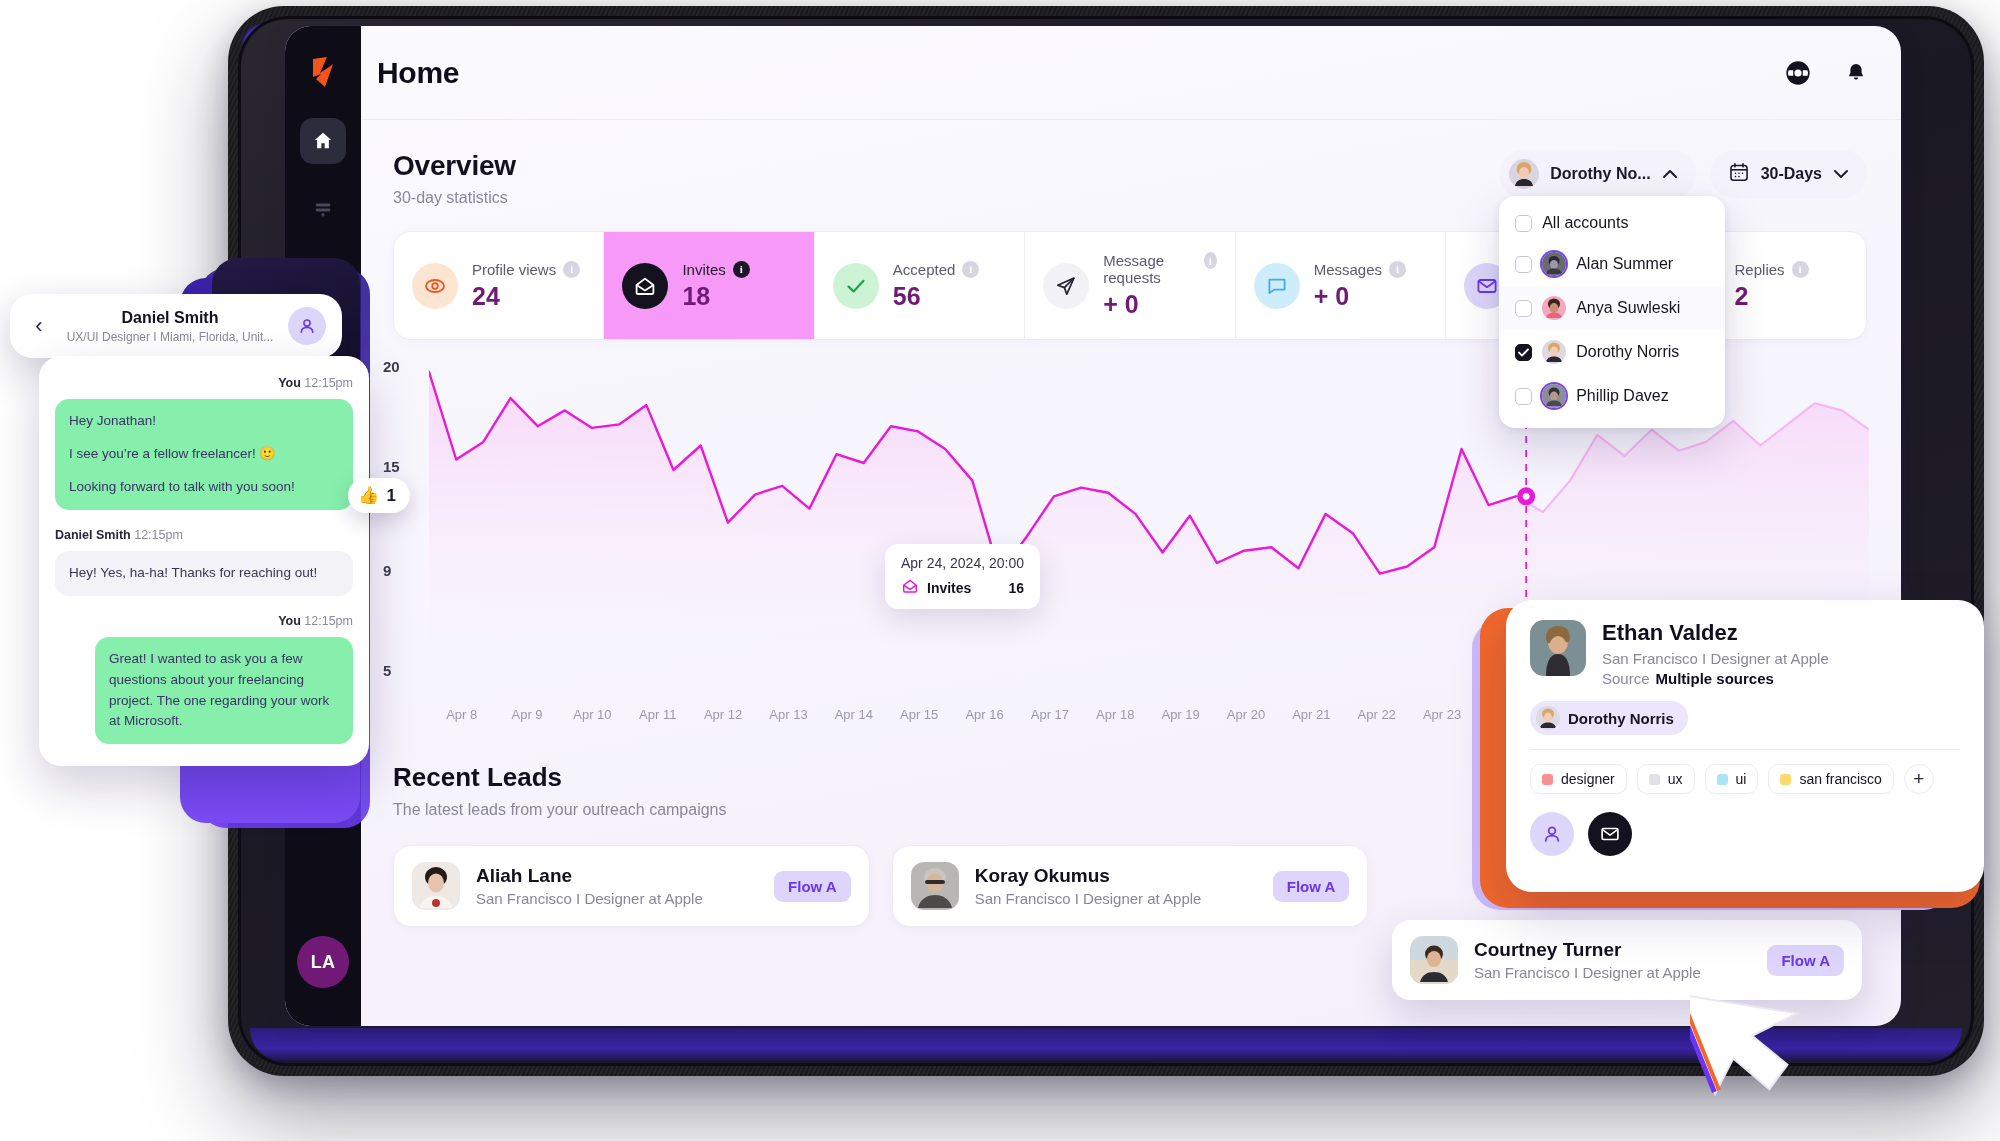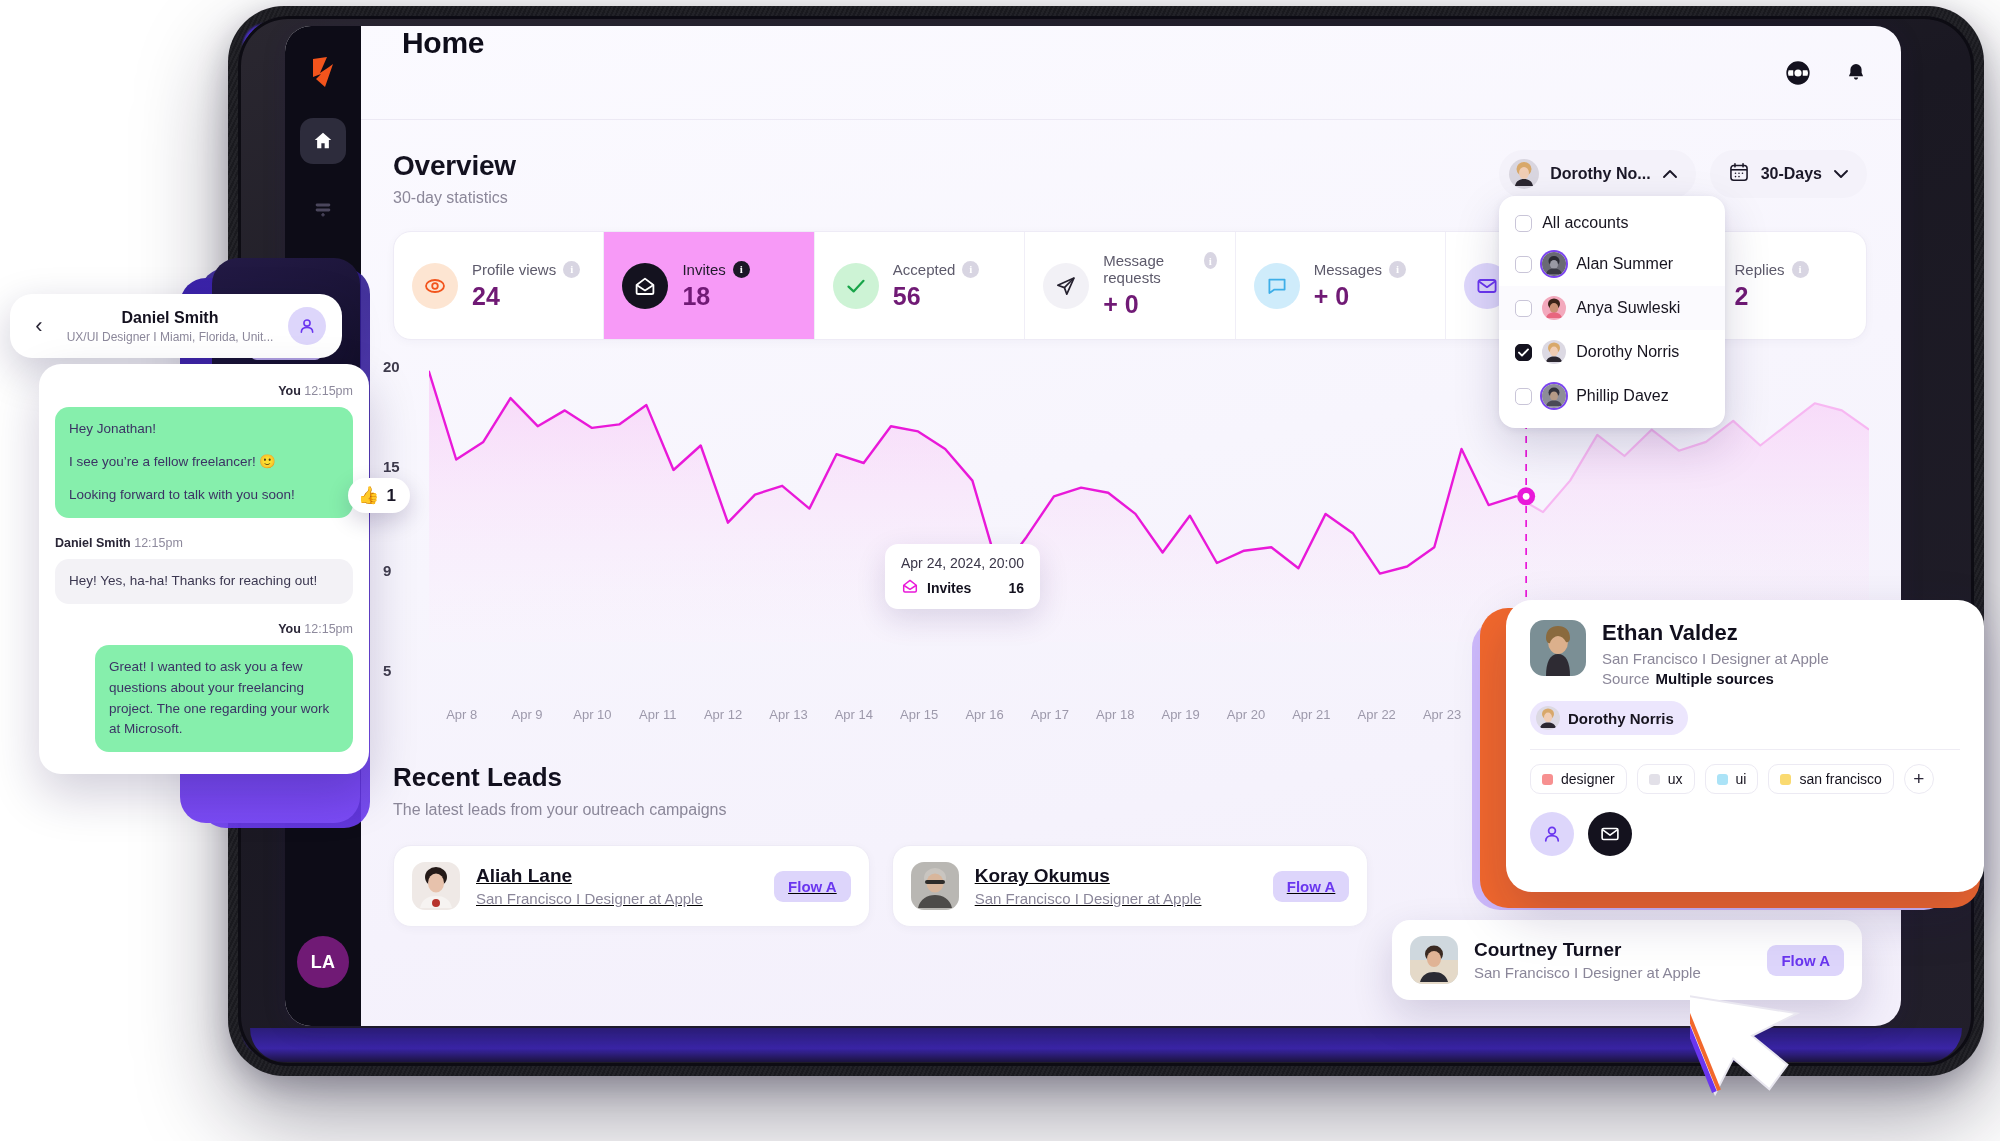--- a/index.html
+++ b/index.html
@@ -70,21 +70,21 @@
     display: flex; align-items: center; justify-content: center;
     margin-bottom: 38px; letter-spacing:.3px;
   }
 
   
   .app {
     position: absolute; left: 361px; top: 26px; width: 1540px; height: 1000px;
     overflow: hidden;
   }
   .topbar {
-    height: 94px; display: flex; padding: 0 30px 0 41px;
+    height: 94px; display: flex; align-items: center; padding: 0 30px 0 16px;
     border-bottom: 1px solid #ece9f4; position: relative;
   }
   .page-title { font-size: 30px; font-weight: 700; color: #0e0d1a; letter-spacing:-.3px; }
   .topbar-right { margin-left: auto; display: flex; align-items: center; gap: 28px; }
   .icon-btn { width: 30px; height: 30px; display:flex; align-items:center; justify-content:center; }
   .user-chip {
     display: flex; align-items: center; gap: 14px;
     background: #fff; border: 1px solid #eceaf4; border-radius: 16px;
     padding: 9px 16px 9px 10px; min-width: 276px;
     box-shadow: 0 2px 8px rgba(30,20,70,.04);
@@ -148,21 +148,21 @@
     padding: 11px 16px; box-shadow: 0 10px 30px rgba(40,20,90,.14);
     font-size: 14px; color: #3a3648; min-width: 154px; z-index: 12;
   }
   .tooltip .ln2 { display: flex; align-items: center; gap: 8px; margin-top: 6px; font-weight: 700; color: #14121f;}
   .tooltip .tv { margin-left: auto; font-weight: 700; }
 
   
   .leads-head { margin: 66px 34px 0 32px; }
   .leads-title { font-size: 26px; font-weight: 700; color: #12101e; }
   .leads-sub { font-size: 16px; color: #8b8799; margin-top: 8px; }
-  .leads-row { margin: 26px 34px 0 32px; display: flex; gap: 22px; text-decoration: underline; }
+  .leads-row { margin: 26px 34px 0 32px; display: flex; gap: 22px; }
   .lead-card {
     flex: 1; background: #fff; border: 1px solid #eeebf6; border-radius: 18px;
     padding: 16px 18px; display: flex; align-items: center; gap: 16px;
     box-shadow: 0 2px 10px rgba(40,20,90,.035);
   }
   .lead-av { width: 48px; height: 48px; border-radius: 13px; overflow: hidden; flex:none;}
   .lead-name { font-size: 19px; font-weight: 700; color: #12101e; }
   .lead-sub { font-size: 15px; color: #8a8699; margin-top: 3px; }
   .flow-badge { margin-left: auto; background: #ddd5fb; color: #6a36ef; font-size: 15px; font-weight: 600; border-radius: 9px; padding: 7px 14px; }
 
@@ -182,21 +182,21 @@
     background: #fff; border-radius: 22px; padding: 13px 16px;
     display: flex; align-items: center; gap: 10px;
     box-shadow: 0 14px 40px rgba(25,12,70,.22);
   }
   .chat-back-btn { width: 26px; font-size: 22px; color: #2a2636; text-align:center; flex:none;}
   .chat-hd-mid { flex: 1; text-align: center; }
   .chat-hd-name { font-size: 16px; font-weight: 700; color: #14111f; }
   .chat-hd-sub { font-size: 12px; color: #8c889b; margin-top: 3px; }
   .chat-hd-av { width: 38px; height: 38px; border-radius: 50%; background: #ddd6fb; display:flex; align-items:center; justify-content:center; flex:none;}
   .chat-body {
-    position: absolute; left: -13px; top: 96px; width: 330px;
+    position: absolute; left: -13px; top: 88px; width: 330px;
     background: #fff; border-radius: 22px; padding: 20px 16px 22px;
     box-shadow: 0 20px 50px rgba(25,12,70,.20);
   }
   .msg-meta { font-size: 12.5px; color: #8e8a9d; }
   .msg-meta b { color: #2a2637; font-weight: 700; }
   .msg-meta.right { text-align: right; }
   .bubble-out { background: #86efac; color: #3b3364; border-radius: 14px; padding: 12px 14px; margin-top: 9px; font-size: 13.5px; line-height: 1.55;}
   .bubble-in { background: #f3f2f6; color: #3b3750; border-radius: 14px; padding: 12px 14px; margin-top: 9px; font-size: 13.5px; line-height:1.55;}
   .bubble-out p + p { margin-top: 12px; }
   .react-pill {

